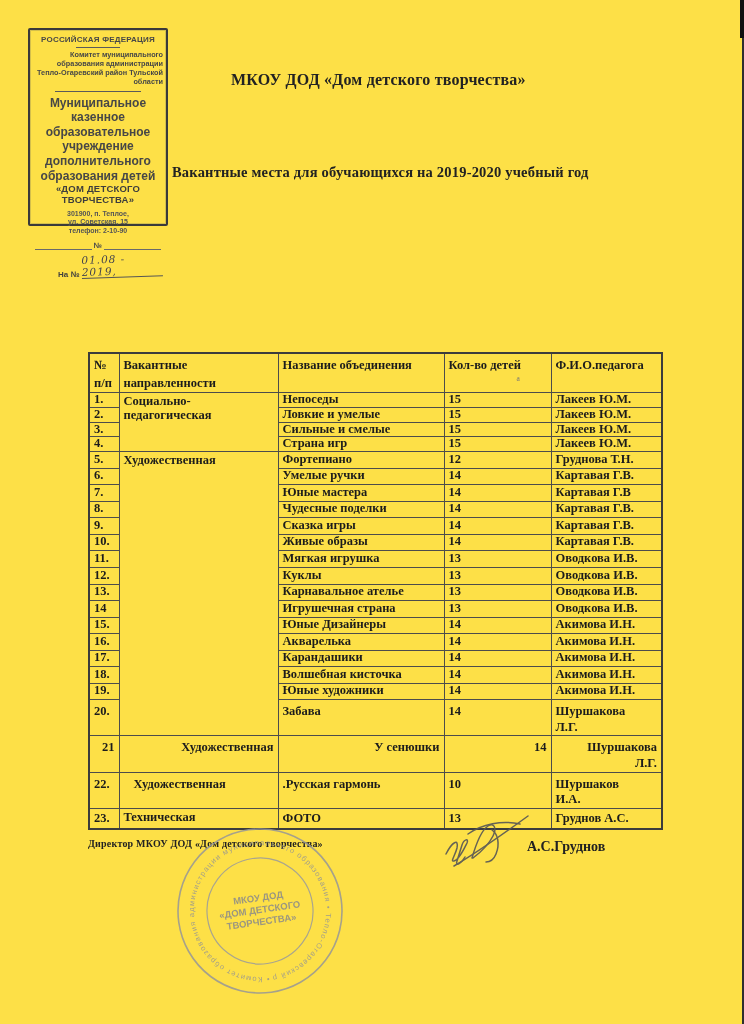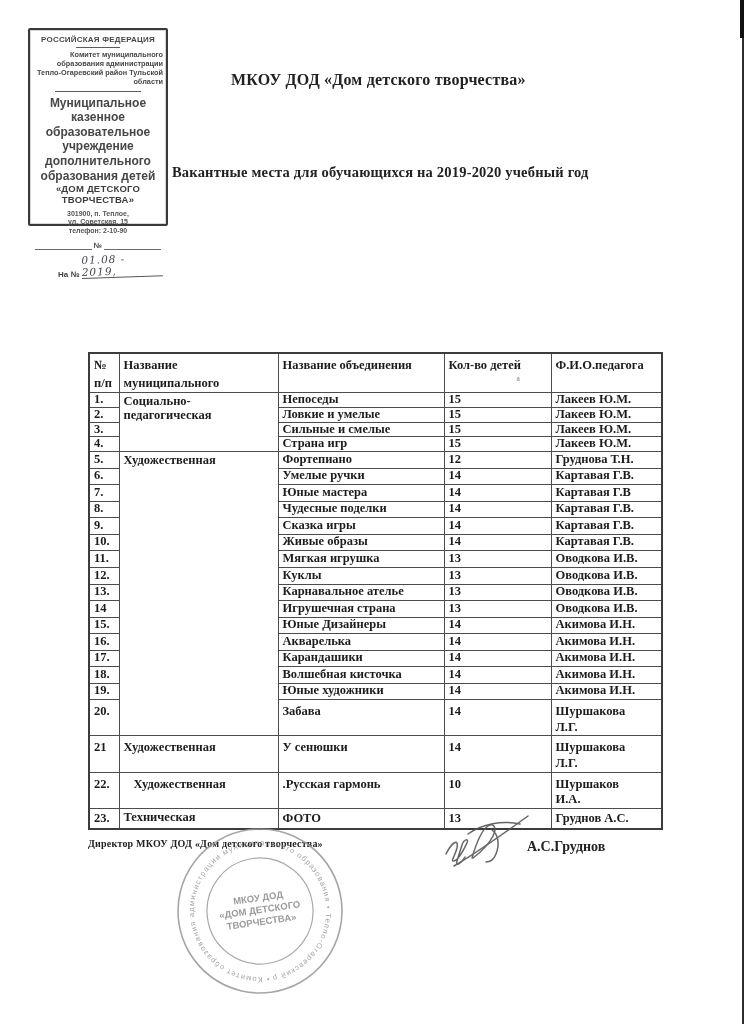--- a/index.html
+++ b/index.html
@@ -1,17 +1,17 @@
 <!DOCTYPE html>
 <html><head>
 <meta charset="utf-8">
 <style>
   html,body{margin:0;padding:0;}
   body{background:#e8e8e6;font-family:"Liberation Serif","DejaVu Serif",serif;}
-  .page{position:relative;width:744px;height:1024px;background:#ffffff;overflow:hidden;margin:0 auto;
+  .page{position:relative;width:744px;height:1024px;background:#fde047;overflow:hidden;margin:0 auto;
         box-shadow:0 0 4px rgba(0,0,0,.3);}
   
   .edge-right{position:absolute;right:0;top:0;bottom:0;width:2px;background:#2e2e2e;}
   .edge-right-top{position:absolute;right:0;top:0;width:4px;height:38px;background:#101010;}
 
   
   .letterhead{position:absolute;left:28px;top:28px;width:140px;height:198px;
       border:2px solid #3a3a3a;border-radius:2px;box-sizing:border-box;
       padding:5px 3px 4px 3px;text-align:center;color:#474747;
       font-family:"Liberation Sans","DejaVu Sans",sans-serif;font-weight:bold;
@@ -94,21 +94,21 @@
       <colgroup>
         <col style="width:30px">
           <col style="width:159px">
           <col style="width:166px">
           <col style="width:107px">
           <col style="width:111px">
       </colgroup>
       <thead>
           <tr>
             <th>№ п/п</th>
-            <th>Название муниципального</th>
+            <th>Вакантные направленности</th>
             <th>Название объединения</th>
             <th style="position: relative;">Кол-во детей<span class="stray">а</span></th>
             <th>Ф.И.О.педагога</th>
           </tr>
         </thead>
       <tbody>
           <tr style="height: 14px;">
             <td>1.</td>
             <td class="dir" rowspan="4">Социально-педагогическая</td>
             <td>Непоседы</td>
@@ -224,21 +224,21 @@
             <td>14</td>
             <td class="teacher">Акимова И.Н.</td>
           </tr>
           <tr style="height: 32px;">
             <td class="tall">20.</td>
             <td class="tall">Забава</td>
             <td class="tall">14</td>
             <td class="teacher tall">Шуршакова
 Л.Г.</td>
           </tr>
-          <tr style="height: 34px;">
+          <tr style="height: 34px; text-align: right;">
             <td class="tall">21</td>
             <td class="dir tall" rowspan="1">Художественная</td>
             <td class="tall">У сенюшки</td>
             <td class="tall">14</td>
             <td class="teacher tall">Шуршакова
 Л.Г.</td>
           </tr>
           <tr style="height: 34px;">
             <td class="tall">22.</td>
             <td class="dir tall" rowspan="1" style="padding-left: 14px;">Художественная</td>

